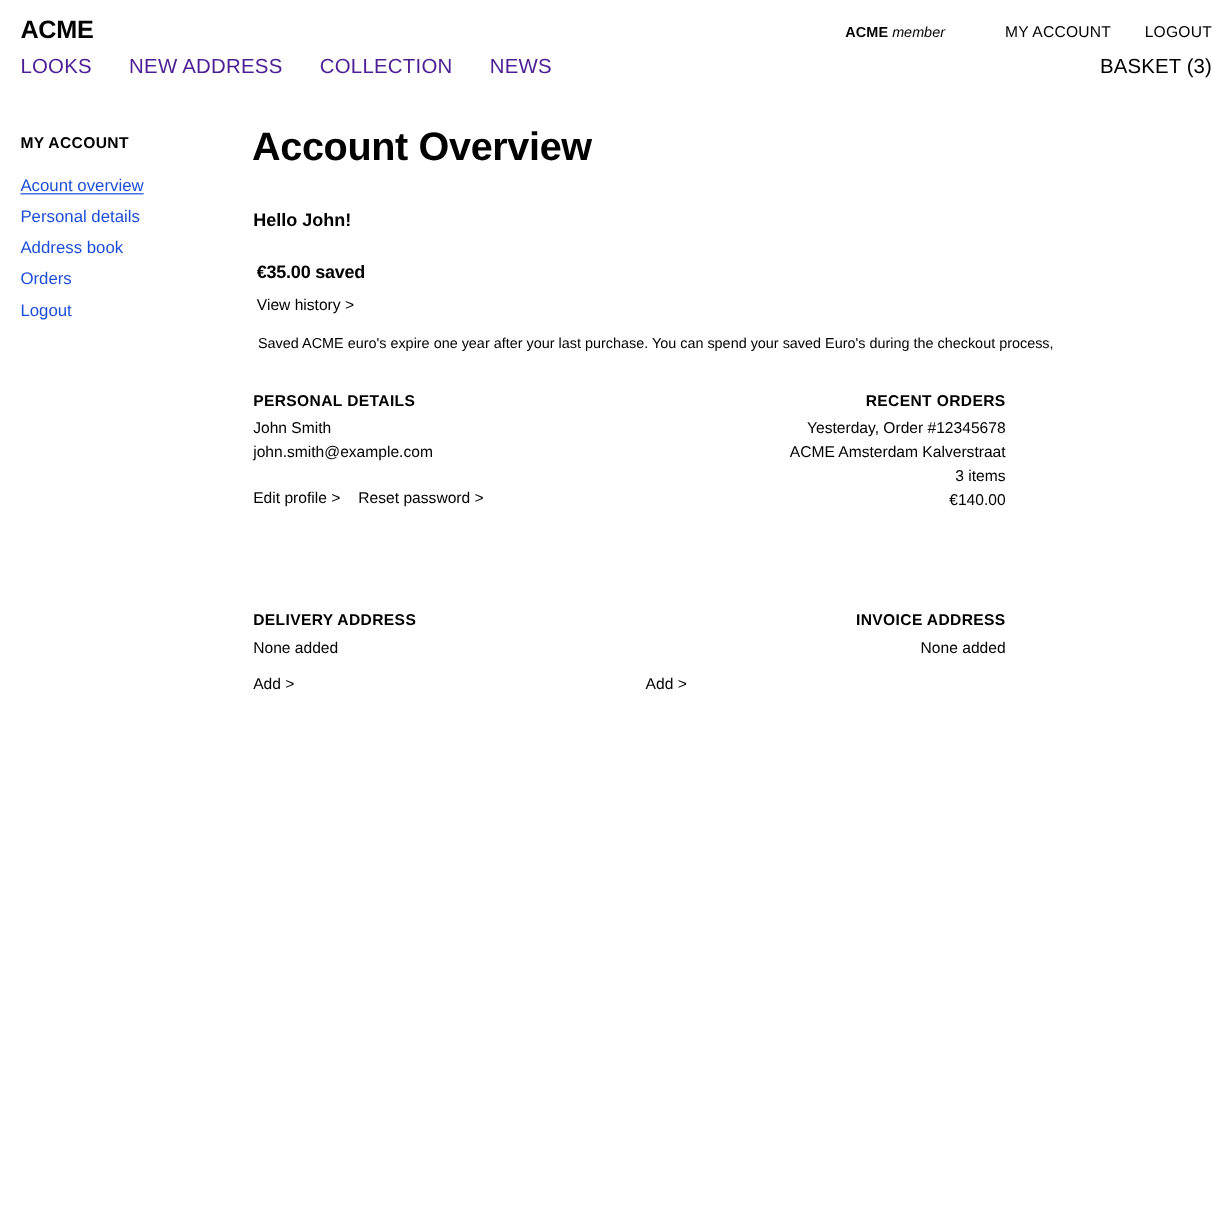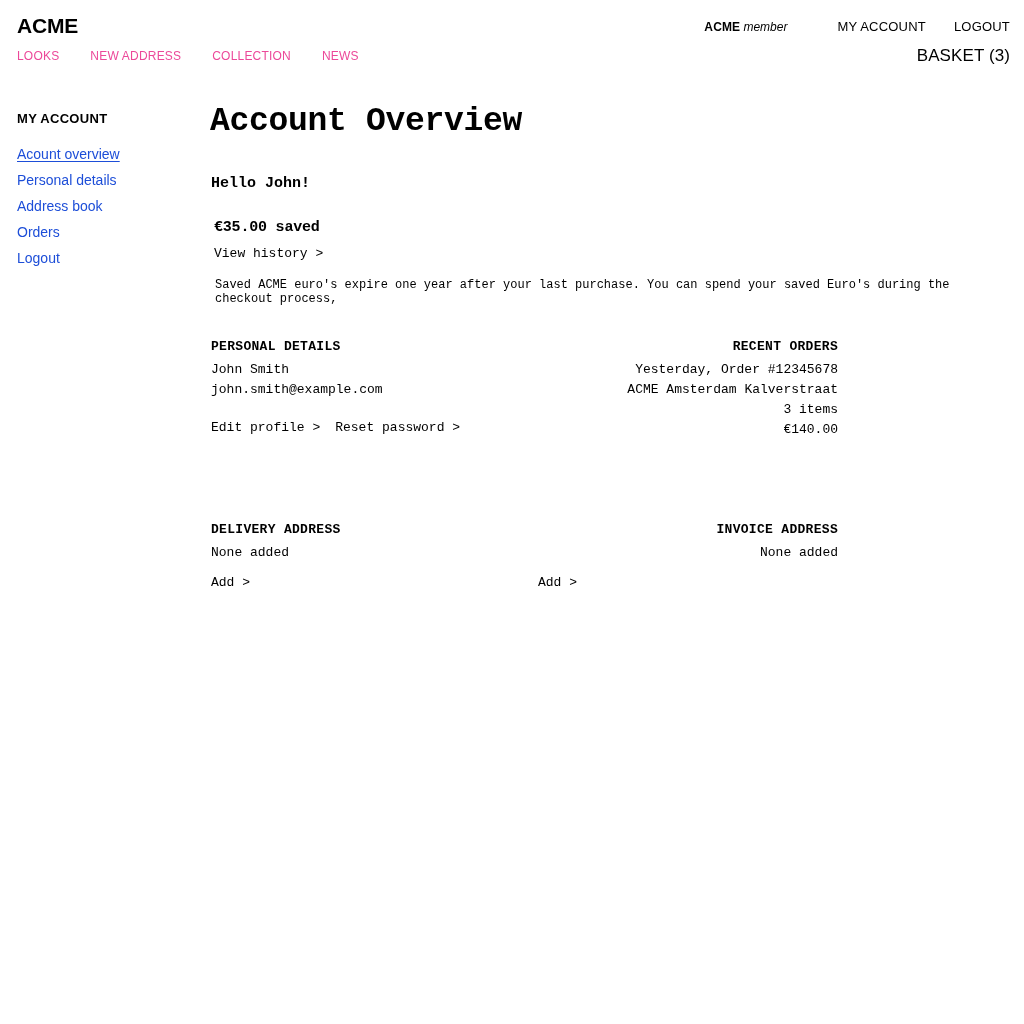--- a/index.html
+++ b/index.html
@@ -78,25 +78,25 @@
   }
 
   .main-nav {
     position: absolute;
     left: 17px;
     top: 46px;
     display: flex;
     align-items: baseline;
   }
   .main-nav a {
-    font-size: 12px;
+    font-size: 17px;
     line-height: 20px;
     letter-spacing: 0.2px;
     text-decoration: none;
-    color: #ec4899;
+    color: #4c1d95;
     cursor: pointer;
     margin-right: 31px;
   }
   .main-nav a:last-child { margin-right: 0; }
 
   
   .page-body {
     position: relative;
   }
 
@@ -131,21 +131,20 @@
     text-decoration: underline;
     text-underline-offset: 2px;
   }
 
   
   .content {
     position: absolute;
     left: 210px;
     top: 0;
     width: 800px;
-    font-family: Liberation Mono, monospace;
   }
   .page-title {
     font-size: 33px;
     font-weight: bold;
     letter-spacing: -0.3px;
     line-height: 38px;
     margin: 25px 0 0 0;
   }
   .greeting {
     font-size: 15px;

